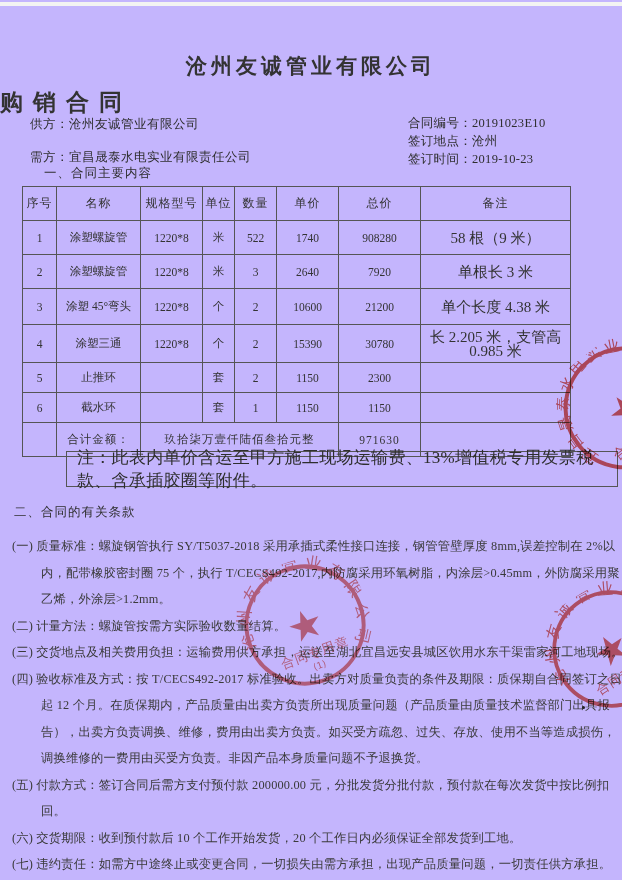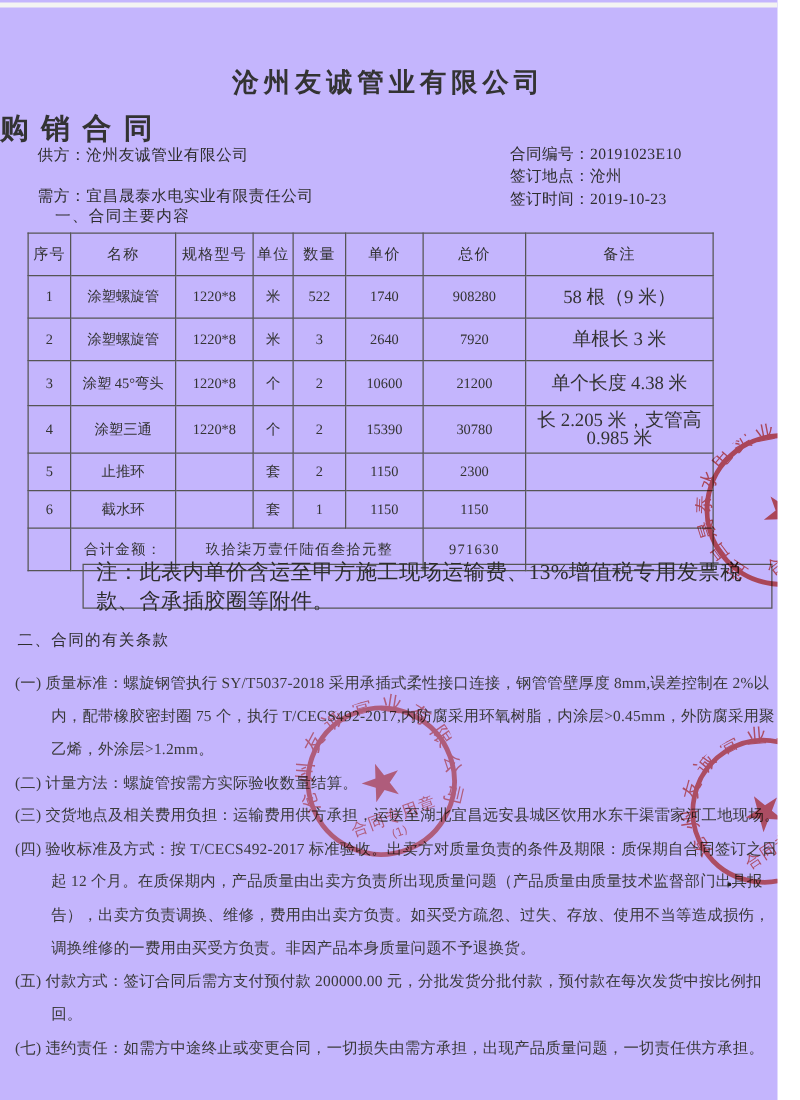--- a/index.html
+++ b/index.html
@@ -195,20 +195,21 @@
 
 
   <div class="abs sec-heading sec2">二、合同的有关条款</div>
 
   <div class="abs clauses" id="clauses">
       <p>(一) 质量标准：螺旋钢管执行 SY/T5037-2018 采用承插式柔性接口连接，钢管管壁厚度 8mm,误差控制在 2%以内，配带橡胶密封圈 75 个，执行 T/CECS492-2017,内防腐采用环氧树脂，内涂层&gt;0.45mm，外防腐采用聚乙烯，外涂层&gt;1.2mm。</p>
       <p>(二) 计量方法：螺旋管按需方实际验收数量结算。</p>
       <p>(三) 交货地点及相关费用负担：运输费用供方承担，运送至湖北宜昌远安县城区饮用水东干渠雷家河工地现场。</p>
       <p>(四) 验收标准及方式：按 T/CECS492-2017 标准验收。出卖方对质量负责的条件及期限：质保期自合同签订之日起 12 个月。在质保期内，产品质量由出卖方负责所出现质量问题（产品质量由质量技术监督部门出具报告），出卖方负责调换、维修，费用由出卖方负责。如买受方疏忽、过失、存放、使用不当等造成损伤，调换维修的一费用由买受方负责。非因产品本身质量问题不予退换货。</p>
       <p>(五) 付款方式：签订合同后需方支付预付款 200000.00 元，分批发货分批付款，预付款在每次发货中按比例扣回。</p>
+      <p>(六) 交货期限：收到预付款后 10 个工作开始发货，20 个工作日内必须保证全部发货到工地。</p>
       <p>(七) 违约责任：如需方中途终止或变更合同，一切损失由需方承担，出现产品质量问题，一切责任供方承担。</p>
     </div>
 
   <div class="abs seal seal-buyer">
     <svg viewBox="0 0 200 200" width="132" height="132">
       <defs>
           <path id="ringA" d="M 34,148 A 84,84 0 1 1 166,148"></path>
         </defs>
       <circle class="ring" cx="100" cy="100" r="90"></circle>
       <text font-size="23"><textPath href="#ringA" startOffset="18" textLength="390" lengthAdjust="spacing">宜昌晟泰水电实业有限责任公司</textPath></text>

